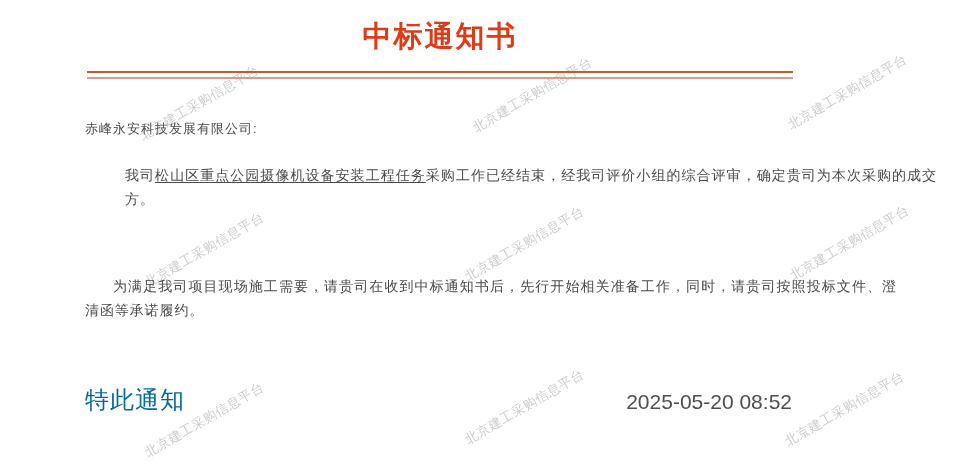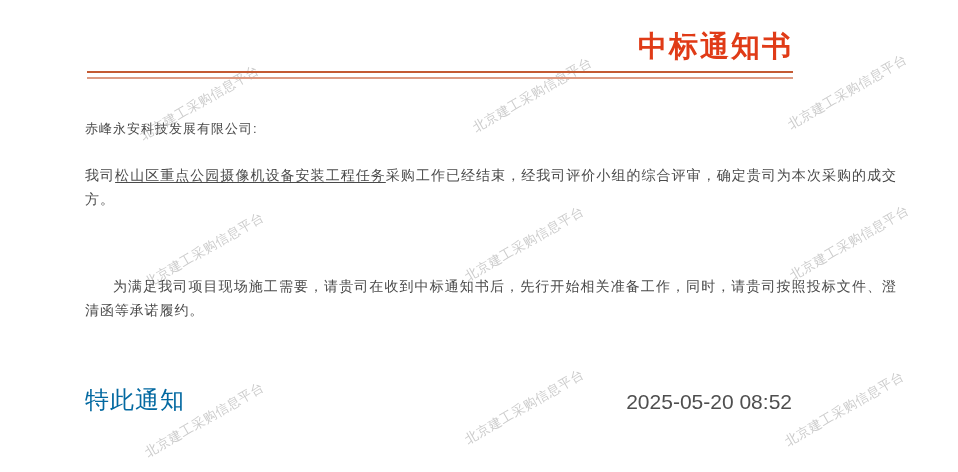--- a/index.html
+++ b/index.html
@@ -32,23 +32,23 @@
     top: 20px;
     font-size: 12px;
     color: #555555;
     z-index: 3;
     white-space: nowrap;
   }
   
   .title {
     position: absolute;
     left: 87px;
-    top: 27px;
+    top: 17px;
     width: 706px;
-    text-align: right;
+    text-align: center;
     font-size: 29px;
     font-weight: bold;
     letter-spacing: 2px;
     color: #e03b17;
     z-index: 2;
   }
   .rule { position: absolute; left: 87px; width: 706px; z-index: 2; }
   .rule-top    { top: 71px; height: 2px; background: #c45a32; }
   .rule-bottom { top: 77px; height: 2px; background: #dd9b83; }
   
@@ -65,21 +65,21 @@
     position: absolute;
     left: 85px;
     width: 812px;
     font-size: 14px;
     letter-spacing: 0.9px;
     line-height: 24px;
     color: #4a4a4a;
     z-index: 2;
     text-align: justify;
   }
-  .para1 { top: 163px; }
+  .para1 { top: 163px; margin-left: 40px; }
   .para2 { top: 242px; text-indent: 2em; margin-top: 32px; }
   .u { text-decoration: underline; text-underline-offset: 2px; }
   .closing {
     position: absolute;
     left: 85px;
     top: 384px;
     font-size: 24px;
     letter-spacing: 1px;
     color: #0369a1;
     z-index: 2;

